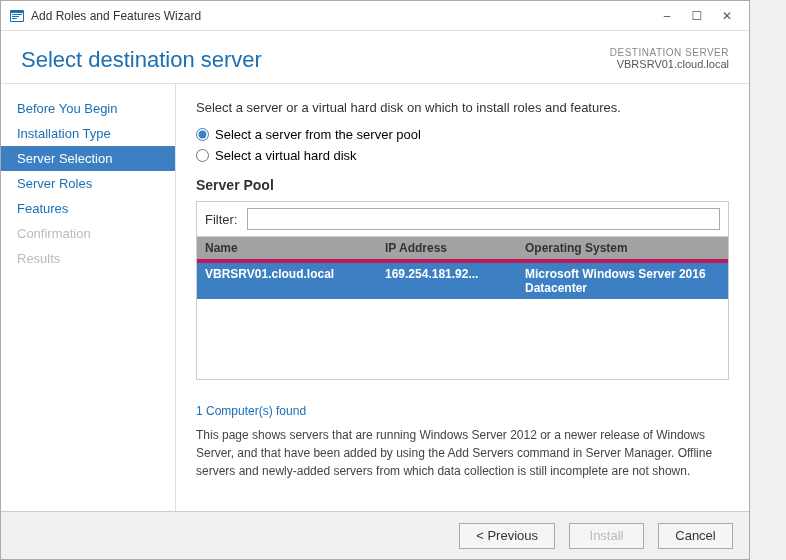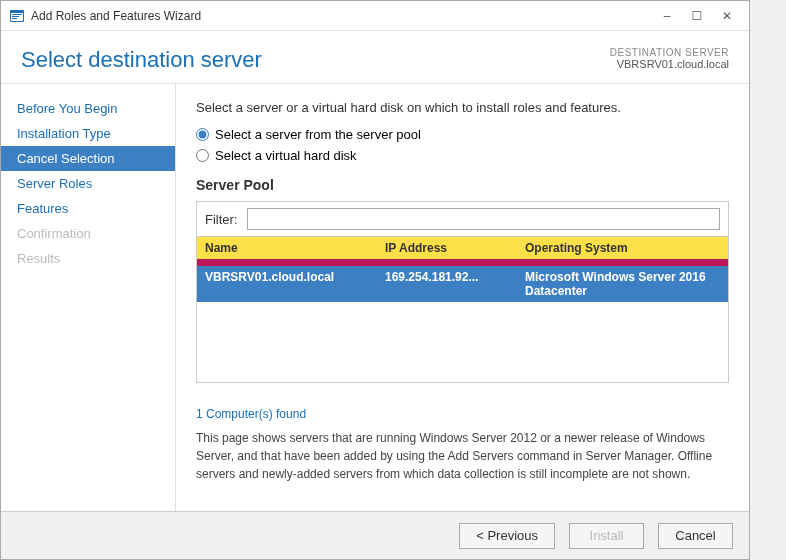--- a/index.html
+++ b/index.html
@@ -162,22 +162,22 @@
     .filter-input {
       flex: 1;
       height: 22px;
       border: 1px solid #aaa;
       padding: 0 4px;
       font-size: 12px;
       outline: none;
     }
     .table-header {
       display: flex;
-      background: #fde047;
-      border-bottom: 7px solid #be185d;
+      background: #a3a3a3;
+      border-bottom: 4px solid #be185d;
       padding: 4px 8px;
       justify-content: flex-end;
     }
     .col-name { width: 180px; font-size: 12px; color: #333; font-weight: 600; }
     .col-ip { width: 140px; font-size: 12px; color: #333; font-weight: 600; }
     .col-os { flex: 1; font-size: 12px; color: #333; font-weight: 600; }
     .table-row-selected {
       display: flex;
       background: #3c7fc3;
       padding: 4px 8px;
@@ -265,21 +265,21 @@
     <div class="body-area">
 
       <div class="sidebar">
         <div class="sidebar-item clickable">
           <span>Before You Begin</span>
         </div>
         <div class="sidebar-item clickable">
           <span>Installation Type</span>
         </div>
         <div class="sidebar-item active">
-          <span>Cancel Selection</span>
+          <span>Server Selection</span>
         </div>
         <div class="sidebar-item clickable">
           <span>Server Roles</span>
         </div>
         <div class="sidebar-item clickable">
           <span>Features</span>
         </div>
         <div class="sidebar-item inactive">
           <span>Confirmation</span>
         </div>

